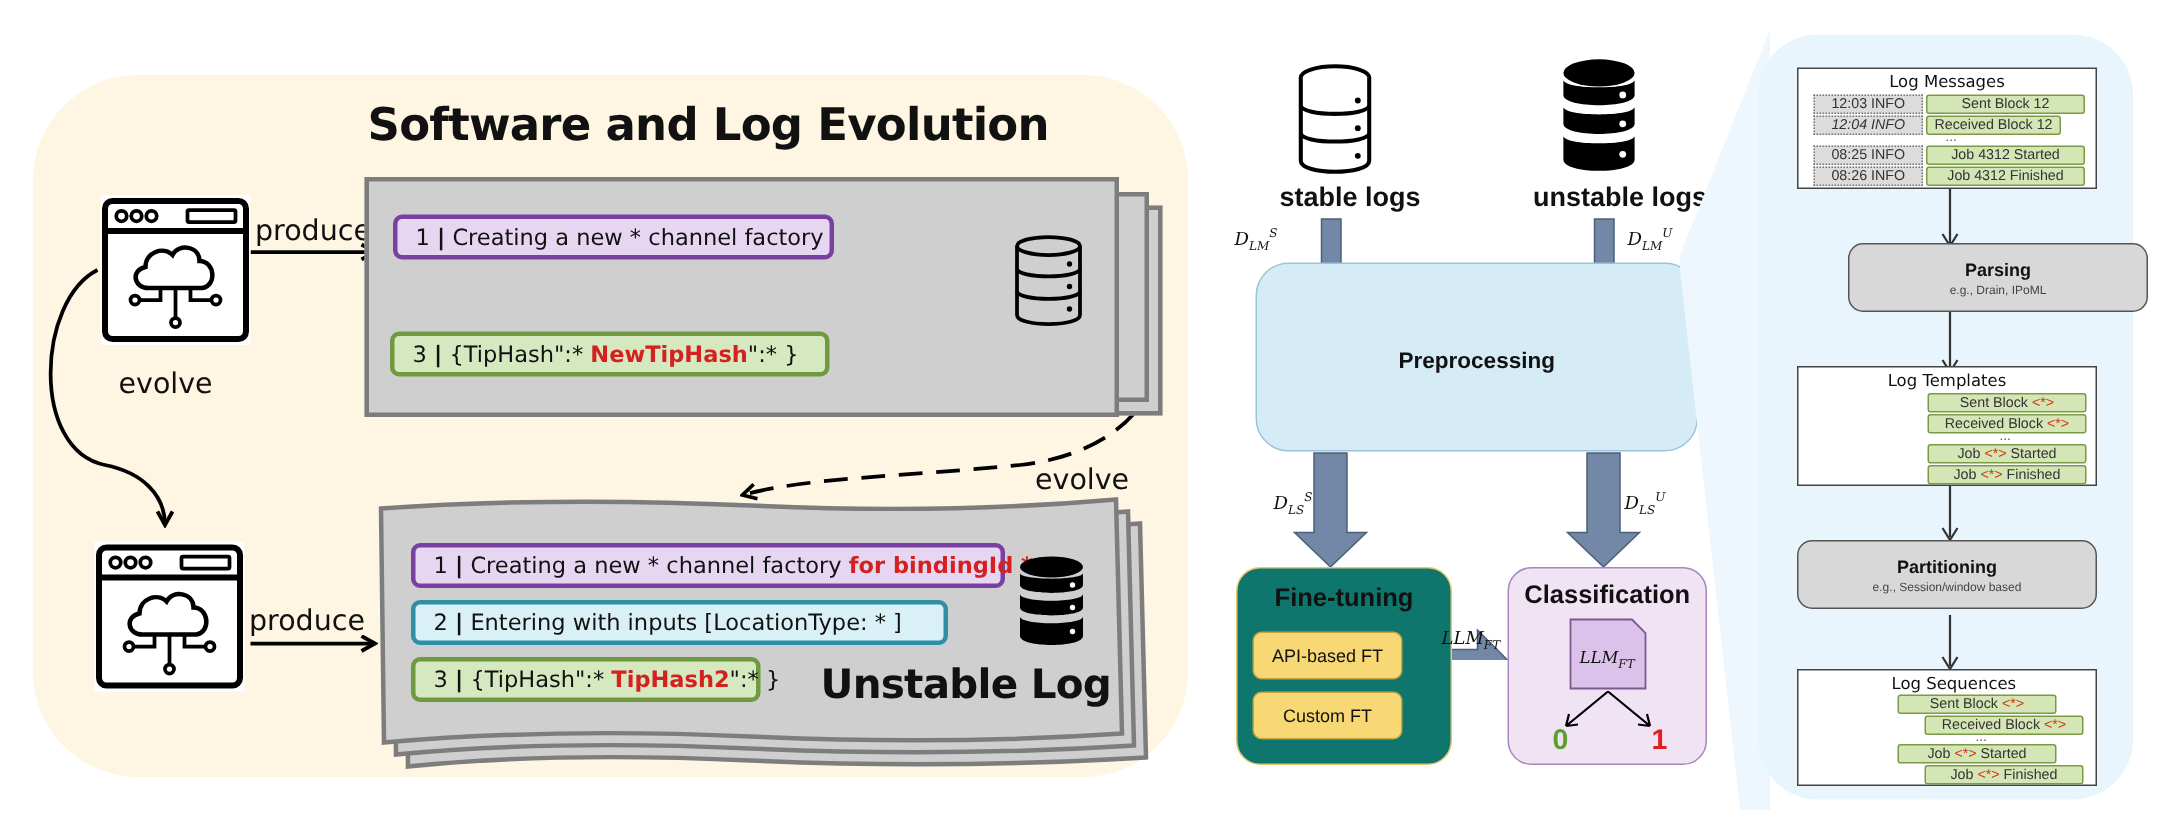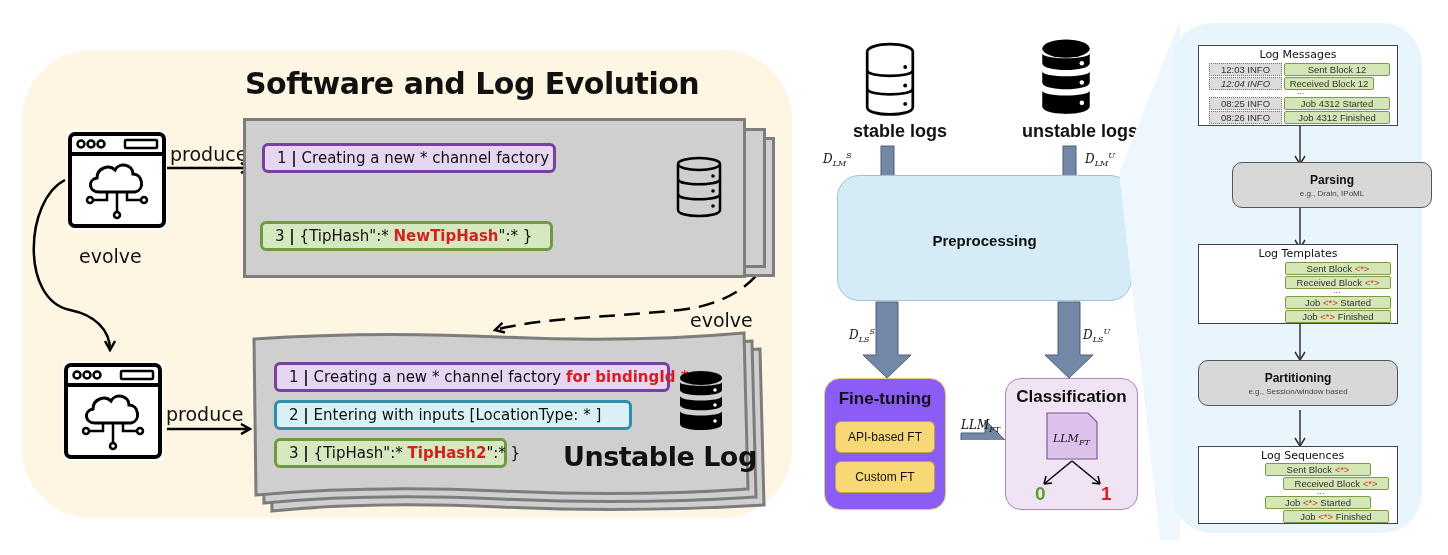--- a/index.html
+++ b/index.html
@@ -24,21 +24,21 @@
   .row-blue { background: #d9f0f7; border-color: #2e8fa7; }
   .row-green { background: #d6e8c0; border-color: #6f9a3e; }
   .log-label { font-size: 27px; font-weight: bold; font-family: "DejaVu Sans", sans-serif; letter-spacing: -0.5px; }
 
   
   .db-label { font-size: 18px; font-weight: bold; font-family: "Liberation Sans", sans-serif; }
   .math { font-family: "DejaVu Serif", serif; font-style: italic; font-size: 12px; }
   .math sub, .math sup { font-size: 8px; }
   #preprocess { left: 837px; top: 175px; width: 295px; height: 126px; background: #d5ecf6; border: 1px solid #9cc4d6; border-radius: 22px; }
   #preprocess-label { left: 837px; top: 232px; width: 295px; text-align: center; font-size: 15px; font-weight: bold; }
-  #finetune-box { left: 824px; top: 378px; width: 122px; height: 132px; background: #8b5cf6; border: 1px solid #e6c870; border-radius: 16px; }
+  #finetune-box { left: 824px; top: 378px; width: 144px; height: 132px; background: #0f766e; border: 1px solid #e6c870; border-radius: 16px; }
   #classify-box { left: 1005px; top: 378px; width: 133px; height: 132px; background: #efe3f4; border: 1px solid #a986bd; border-radius: 16px; }
   .sub-btn { position: absolute; width: 100px; height: 32px; background: #f8d874; border: 1px solid #c9a23c; border-radius: 6px; font-size: 12px; text-align: center; line-height: 30px; }
 
   
   #right-panel { left: 1172px; top: 23px; width: 250px; height: 510px; background: #e9f5fd; border-radius: 40px; }
   .white-box { position: absolute; background: #fff; border: 1px solid #444; }
   .box-title { position: absolute; width: 100%; text-align: center; font-size: 11px; font-family: "DejaVu Sans", sans-serif; top: 2px; }
   .ts { position: absolute; height: 13px; width: 73px; background: #dcdcdc; border: 1px dotted #777; font-size: 9.5px; text-align: center; line-height: 11px; color: #333; }
   .gb { position: absolute; height: 13px; background: #d4e6b5; border: 1px solid #7a9a46; border-radius: 2px; font-size: 9.5px; text-align: center; line-height: 11px; color: #333; white-space: nowrap; }
   .gb .ph { color: #d33a1a; }
@@ -142,21 +142,21 @@
 </div>
 <svg class="abs" style="left:678px;top:370px;" width="46" height="62" viewBox="0 0 46 62">
   <ellipse cx="23" cy="8" rx="21" ry="7" fill="#000"></ellipse>
   <path d="M2,12 V20 C2,27 44,27 44,20 V12 C44,17 2,17 2,12 Z" fill="#000"></path>
   <path d="M2,26 V35 C2,42 44,42 44,35 V26 C44,32 2,32 2,26 Z" fill="#000"></path>
   <path d="M2,41 V54 C2,62 44,62 44,54 V41 C44,47 2,47 2,41 Z" fill="#000"></path>
   <circle cx="37" cy="20" r="1.8" fill="#fff"></circle>
     <circle cx="37" cy="35" r="1.8" fill="#fff"></circle>
     <circle cx="37" cy="51" r="1.8" fill="#fff"></circle>
 </svg>
-<div class="abs log-label" style="left:563px;top:441px;">Unstable Log</div>
+<div class="abs log-label" style="left:547px;top:441px;">Unstable Log</div>
 
 <svg class="abs" style="left:865px;top:42px;" width="50" height="76" viewBox="0 0 46 70">
   <ellipse cx="23" cy="9" rx="21" ry="7" fill="#fff" stroke="#000" stroke-width="2.5"></ellipse>
   <path d="M2,9 V60 C2,69 44,69 44,60 V9" fill="#fff" stroke="#000" stroke-width="2.5"></path>
   <path d="M2,26 C2,33 44,33 44,26" fill="none" stroke="#000" stroke-width="2.5"></path>
   <path d="M2,43 C2,50 44,50 44,43" fill="none" stroke="#000" stroke-width="2.5"></path>
   <circle cx="37" cy="23" r="1.8"></circle>
     <circle cx="37" cy="40" r="1.8"></circle>
     <circle cx="37" cy="57" r="1.8"></circle>
 </svg>

